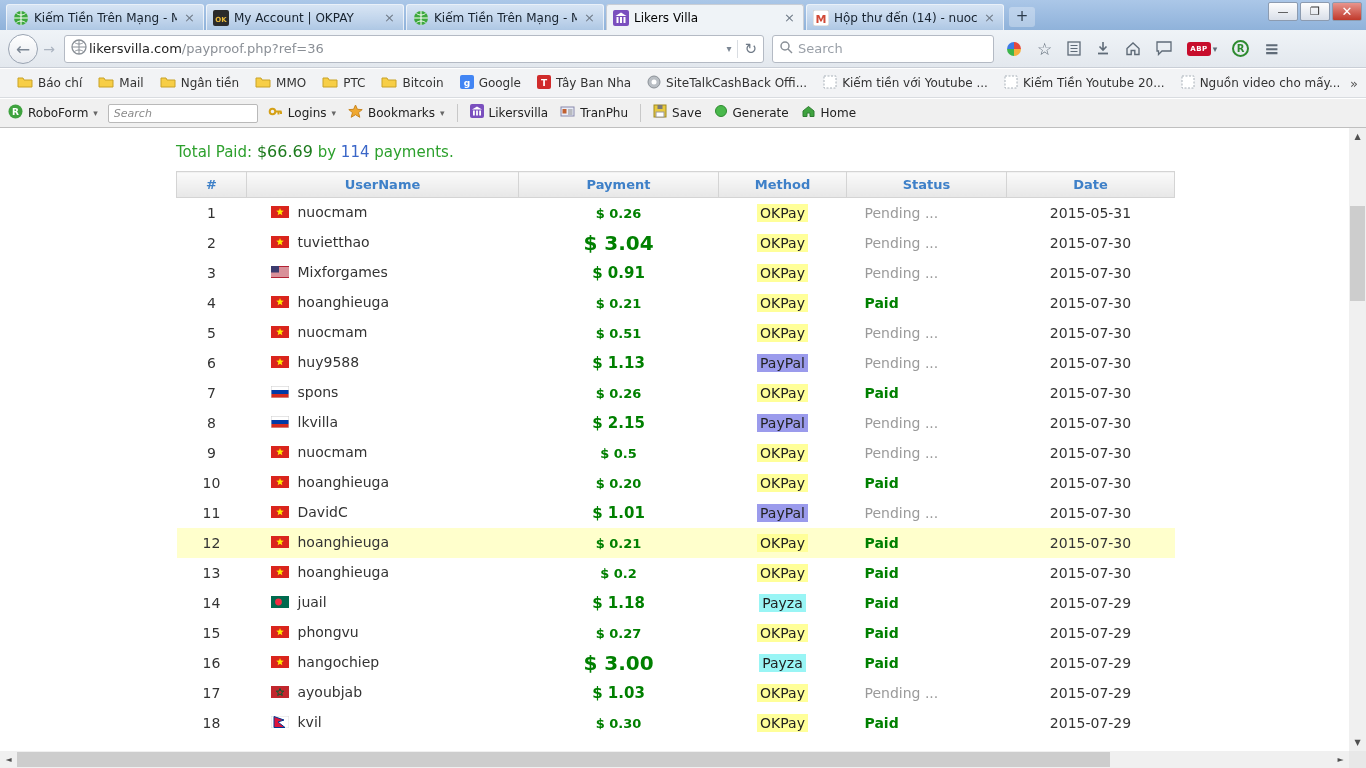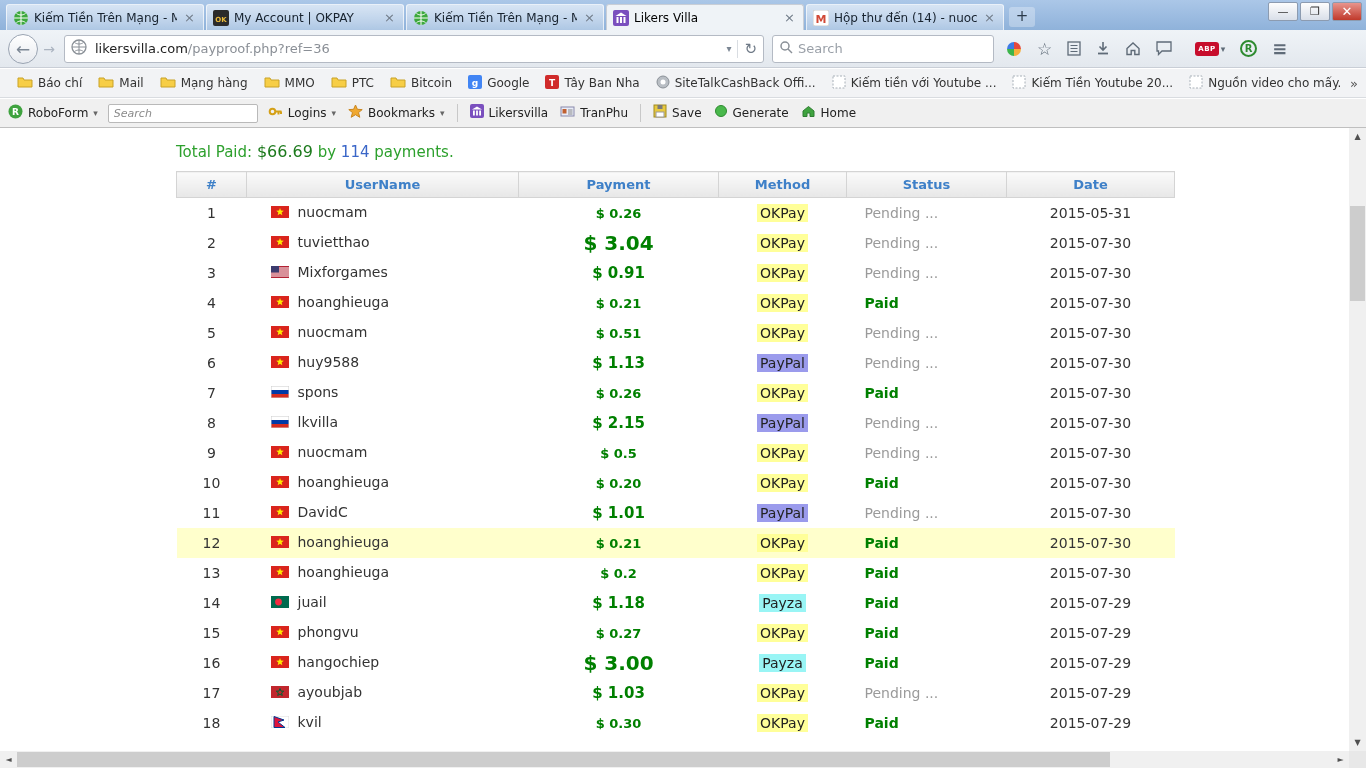--- a/index.html
+++ b/index.html
@@ -30,36 +30,36 @@
   
   .navbar { position:absolute; top:30px; left:0; right:0; height:38px;
     background:linear-gradient(#EFF3F7,#E3E8EE); border-bottom:1px solid #C9CED6;
     display:flex; align-items:center; padding:0 8px; }
   .back-btn { width:30px; height:30px; border-radius:50%; flex:0 0 30px;
     background:linear-gradient(#FFFFFF,#E7EAEF); border:1px solid #9AA4B2;
     display:flex; align-items:center; justify-content:center; color:#7C8794; font-size:17px; }
   .fwd-btn { width:22px; text-align:center; color:#ABB4C0; font-size:14px; }
   .urlbar { flex:0 0 700px; height:28px; background:#fff; border:1px solid #B4BAC4;
     border-radius:3px; display:flex; align-items:center; padding:0 6px; margin-left:4px; }
-  .url-domain { color:#222; font-size:13px; margin-left:8px; }
+  .url-domain { color:#222; font-size:13px; margin-left:2px; }
   .url-path { color:#8a8f96; font-size:13px; }
   .urlbar .spacer { flex:1; }
   .url-drop { color:#7C8794; font-size:10px; padding:0 6px; }
   .reload { color:#6F7A87; font-size:15px; border-left:1px solid #D9DDE2; padding-left:6px; }
   .searchbar { flex:0 0 222px; height:28px; background:#fff; border:1px solid #B4BAC4;
     border-radius:3px; display:flex; align-items:center; padding:0 6px; margin-left:8px; }
   .searchbar input { border:none; outline:none; flex:1; font-size:13px; margin-left:5px;
     font-family:inherit; color:#333; background:transparent; }
   .searchbar input::placeholder { color:#9aa0a8; }
   .nav-icons { display:flex; align-items:center; margin-left:12px; gap:15px; color:#5F6B78; }
   .nicon { font-size:16px; display:flex; align-items:center; }
   .nicon.star { font-size:17px; }
   .nicon.menu { font-size:18px; font-weight:bold; }
   .abp-badge { background:#C70D2C; color:#fff; font-size:7px; font-weight:bold;
-    padding:3px 3px; border-radius:3px; letter-spacing:.5px;margin-left:8px; }
+    padding:3px 3px; border-radius:3px; letter-spacing:.5px; }
   .abp .dd { font-size:9px; margin-left:2px; color:#5F6B78; }
   .nicon.rf { width:17px; height:17px; border:2px solid #2E8B30; border-radius:50%;
     color:#2E8B30; font-weight:bold; font-size:10px; justify-content:center; }
 
   
   .bookmarksbar { position:absolute; top:69px; left:0; right:0; height:29px;
     background:#F2F3F5; border-bottom:1px solid #D9DCE0; display:flex;
     align-items:center; padding:0 8px; }
   .bm-items { display:flex; align-items:center; gap:16px; overflow:hidden; flex:1;padding-left:9px; }
   .bm-item { display:flex; align-items:center; gap:5px; font-size:12px; color:#333;
@@ -264,21 +264,21 @@
       <div class="bm-item">
         <span><svg width="16" height="13">
             <path d="M1,3 L6,3 L7,5 L15,5 L15,12 L1,12 Z" fill="#F7CE46" stroke="#C9A227"></path>
           </svg></span>
         <span>Mail</span>
       </div>
       <div class="bm-item">
         <span><svg width="16" height="13">
             <path d="M1,3 L6,3 L7,5 L15,5 L15,12 L1,12 Z" fill="#F7CE46" stroke="#C9A227"></path>
           </svg></span>
-        <span>Mạng hàng</span>
+        <span>Ngân tiền</span>
       </div>
       <div class="bm-item">
         <span><svg width="16" height="13">
             <path d="M1,3 L6,3 L7,5 L15,5 L15,12 L1,12 Z" fill="#F7CE46" stroke="#C9A227"></path>
           </svg></span>
         <span>MMO</span>
       </div>
       <div class="bm-item">
         <span><svg width="16" height="13">
             <path d="M1,3 L6,3 L7,5 L15,5 L15,12 L1,12 Z" fill="#F7CE46" stroke="#C9A227"></path>

